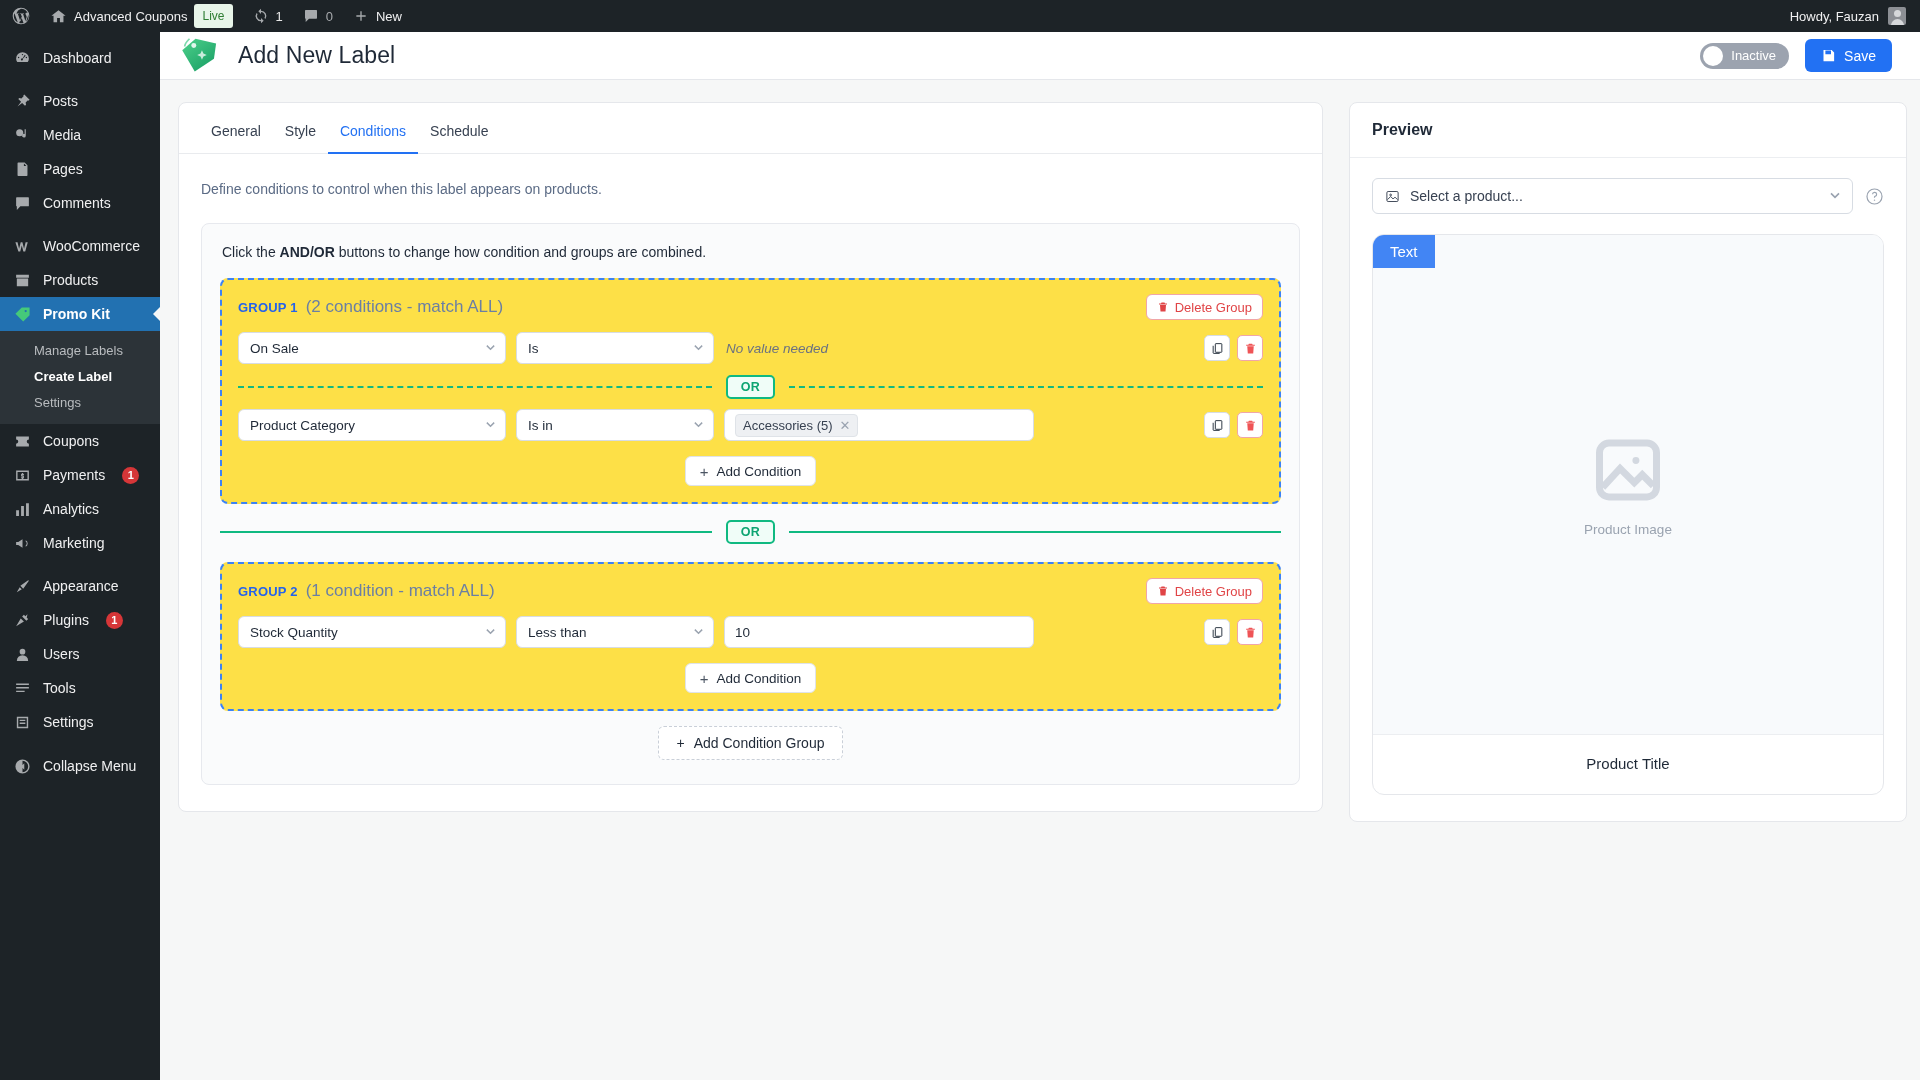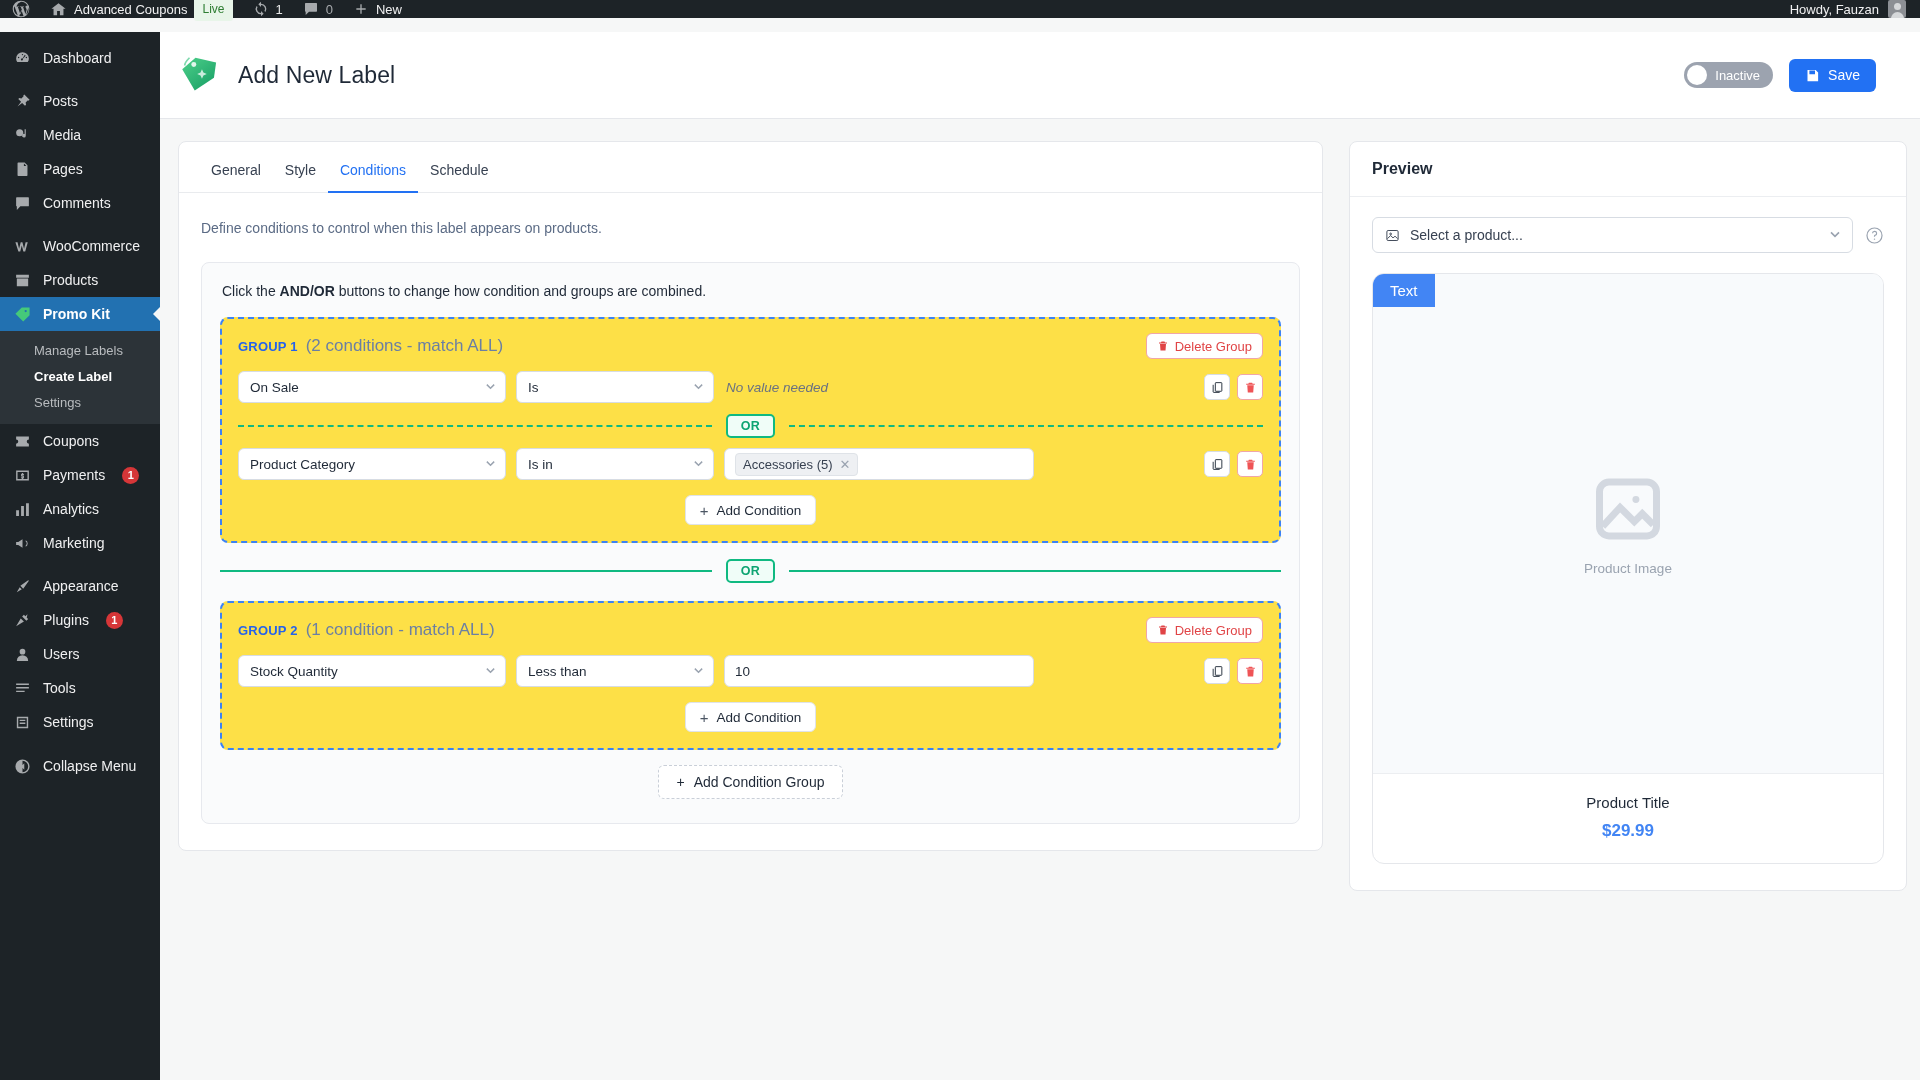--- a/index.html
+++ b/index.html
@@ -7,21 +7,21 @@
   body {
     font-family: "Liberation Sans", sans-serif;
     background: #f6f7f7;
     font-size: 14px;
     color: #1f2937;
     -webkit-font-smoothing: antialiased;
   }
 
   
   #adminbar {
-    position: absolute; top: 0; left: 0; width: 1920px; height: 18px;
+    position: absolute; top: 0; left: 0; width: 1920px; height: 32px;
     background: #1d2327; color: #f0f0f1;
     display: flex; align-items: center; font-size: 13px;
   }
   #adminbar .ab-left { display: flex; align-items: center; height: 32px; }
   #adminbar .ab-item {
     display: flex; align-items: center; gap: 7px;
     height: 32px; padding: 0 10px; color: #f0f0f1; white-space: nowrap;
   }
   #adminbar .ab-item.logo { padding: 0 9px 0 11px; }
   .wp-logo { width: 20px; height: 20px; display:block; }
@@ -64,22 +64,22 @@
     display:inline-flex; align-items:center; justify-content:center;
     min-width: 17px; height: 17px; padding: 0 5px; border-radius: 9px;
     background: #d63638; color: #fff; font-size: 11px; font-weight: 600; margin-left: 6px;
   }
   .collapse-row { margin-top: 10px; }
 
   
   #content { position: absolute; top: 32px; left: 160px; width: 1760px; height: 1048px; background: #f6f7f7; }
 
   #page-header {
-    background: #fff; height: 87px; display: flex; align-items: center;
-    padding: 0 44px 0 18px; border-bottom: 1px solid #e5e7eb;
+    background: #fff; height: 48px; display: flex; align-items: center;
+    padding: 0 28px 0 18px; border-bottom: 1px solid #e5e7eb;
   }
   .tag-logo { width: 46px; height: 46px; margin-right: 14px; flex:0 0 46px;}
   #page-title { font-size: 23px; font-weight: 400; color: #1f2937; letter-spacing: .1px;}
   .header-right { margin-left:auto; display:flex; align-items:center; gap: 16px; }
   .toggle-pill {
     display:flex; align-items:center; gap:8px;
     background:#9ca3af; border-radius: 999px; height: 26px; padding: 0 13px 0 3px;
   }
   .toggle-knob { width: 20px; height: 20px; border-radius: 50%; background: #fff; }
   .toggle-label { color: #fff; font-size: 13px; }
@@ -671,21 +671,20 @@
                 <svg viewBox="0 0 24 24">
                     <rect x="3" y="3.5" width="18" height="17" rx="3"></rect>
                     <circle cx="14.5" cy="9" r="1.1" fill="#d3d8e0" stroke="none"></circle>
                     <path d="M4 17.5l5.5-6 4.5 4.5 2.5-2.5 3.5 3.5"></path>
                   </svg>
               </span>
               <span class="ph-text">Product Image</span>
             </div>
             <div class="prod-info">
               <div class="prod-title">Product Title</div>
-              <div class="prod-price">$29.99</div>
             </div>
           </div>
 
         </div>
       </div>
     </div>
 
   </div>
 </div>
 

